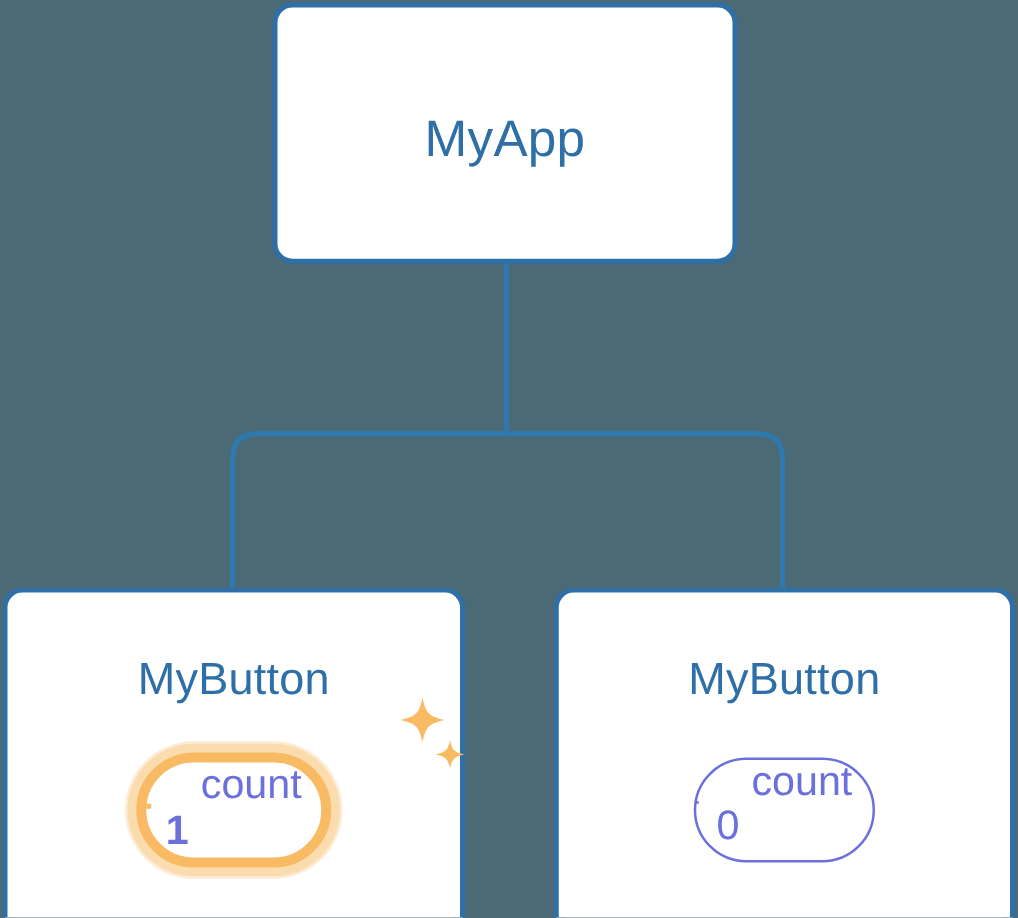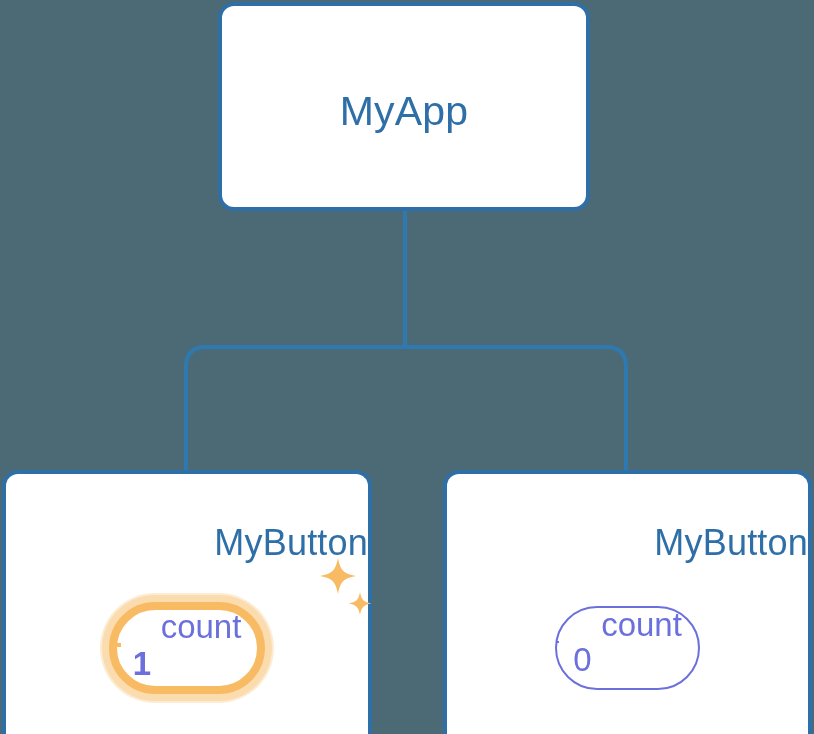--- a/index.html
+++ b/index.html
@@ -78,21 +78,21 @@
     color: #2e6fa7;
     font-weight: 400;
     letter-spacing: 0.2px;
   }
 
   .node-title {
     position: absolute;
     left: 0;
     right: 0;
     top: 48px;
-    text-align: right;
+    text-align: center;
     font-size: 36px;
     color: #2e6fa7;
     font-weight: 400;
     letter-spacing: 0.2px;
   }
 
   
   .pill-wrap {
     position: absolute;
     left: 0;

